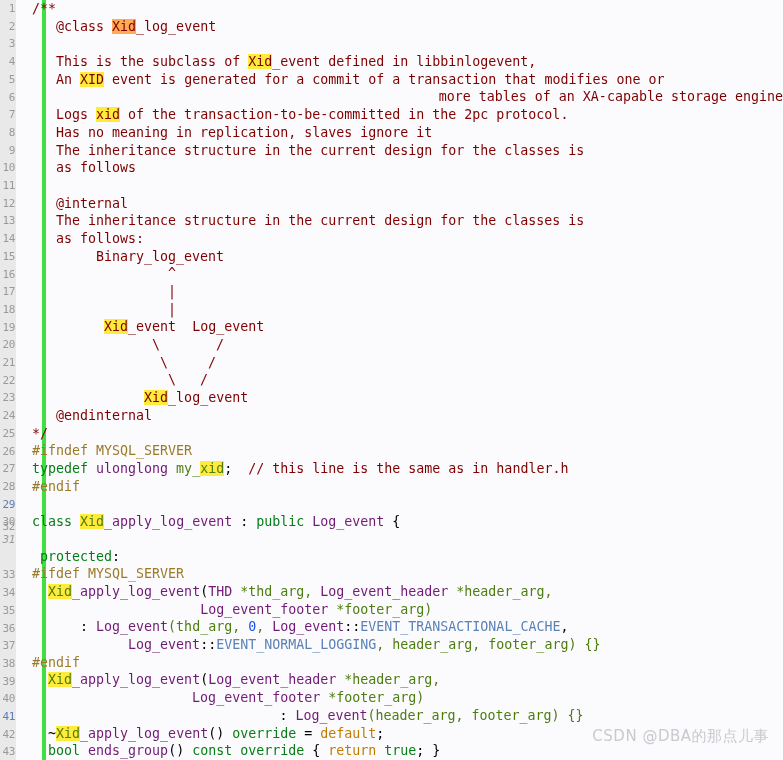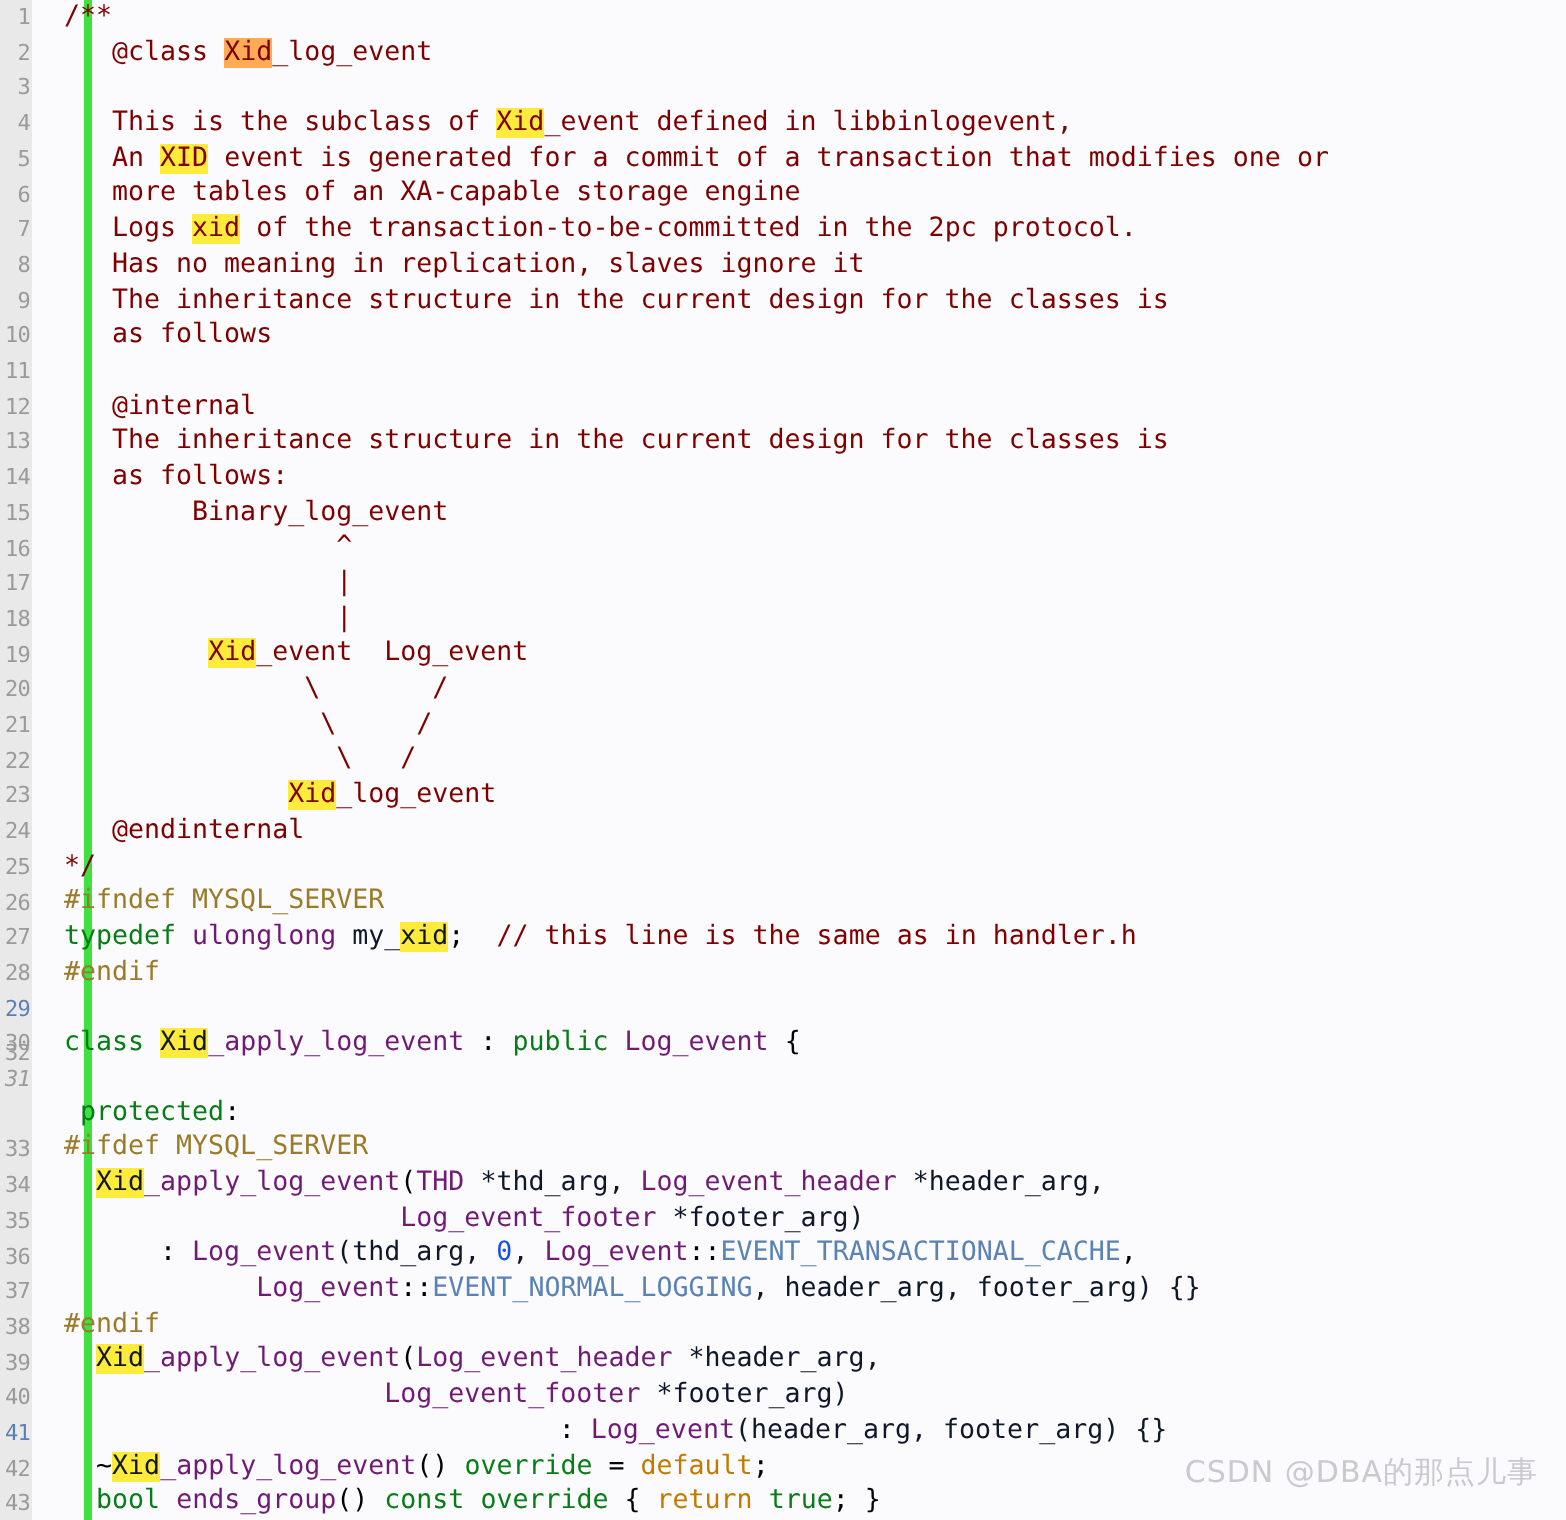--- a/index.html
+++ b/index.html
@@ -60,21 +60,21 @@
     font-size:13.3px;
     white-space:pre;
     color:#7f0000;
     letter-spacing:0px;
   }
   
   .cmt   {color:#7f0000;}
   .pre   {color:#9a7b2a;}
   .kw    {color:#067d17;}
   .type  {color:#701a75;}
-  .id    {color:#0f172a;}
+  .id    {color:#4d7c0f;}
   .num   {color:#1750eb;}
   .lit   {color:#c07b00;}
   .punct {color:#000000;}
   .cnst  {color:#5b82b5;}
   .hl    {background:#ffeb3b;}
   .hl-cur{background:#ffab54;}
   
   .watermark{
     position:absolute;
     right:14px;bottom:14px;
@@ -143,21 +143,21 @@
     <div class="changebar" style="height: 831.9px;"></div>
   </div>
 
   <div class="code">
     <div id="code-lines">
         <div class="line" style="top: 0px;"><span class="cmt">/**</span></div>
         <div class="line" style="top: 17.7px;"><span class="cmt">   @class </span><span class="cmt hl-cur">Xid</span><span class="cmt">_log_event</span></div>
         <div class="line" style="top: 35.4px;">&nbsp;</div>
         <div class="line" style="top: 53.1px;"><span class="cmt">   This is the subclass of </span><span class="cmt hl">Xid</span><span class="cmt">_event defined in libbinlogevent,</span></div>
         <div class="line" style="top: 70.8px;"><span class="cmt">   An </span><span class="cmt hl">XID</span><span class="cmt"> event is generated for a commit of a transaction that modifies one or</span></div>
-        <div class="line" style="top: 88.5px;"><span class="cmt">   more tables of an XA-capable storage engine</span></div>
+        <div class="line" style="top: 88.5px; text-align: right;"><span class="cmt">   more tables of an XA-capable storage engine</span></div>
         <div class="line" style="top: 106.2px;"><span class="cmt">   Logs </span><span class="cmt hl">xid</span><span class="cmt"> of the transaction-to-be-committed in the 2pc protocol.</span></div>
         <div class="line" style="top: 123.9px;"><span class="cmt">   Has no meaning in replication, slaves ignore it</span></div>
         <div class="line" style="top: 141.6px;"><span class="cmt">   The inheritance structure in the current design for the classes is</span></div>
         <div class="line" style="top: 159.3px;"><span class="cmt">   as follows</span></div>
         <div class="line" style="top: 177px;">&nbsp;</div>
         <div class="line" style="top: 194.7px;"><span class="cmt">   @internal</span></div>
         <div class="line" style="top: 212.4px;"><span class="cmt">   The inheritance structure in the current design for the classes is</span></div>
         <div class="line" style="top: 230.1px;"><span class="cmt">   as follows:</span></div>
         <div class="line" style="top: 247.8px;"><span class="cmt">        Binary_log_event</span></div>
         <div class="line" style="top: 265.5px;"><span class="cmt">                 ^</span></div>

